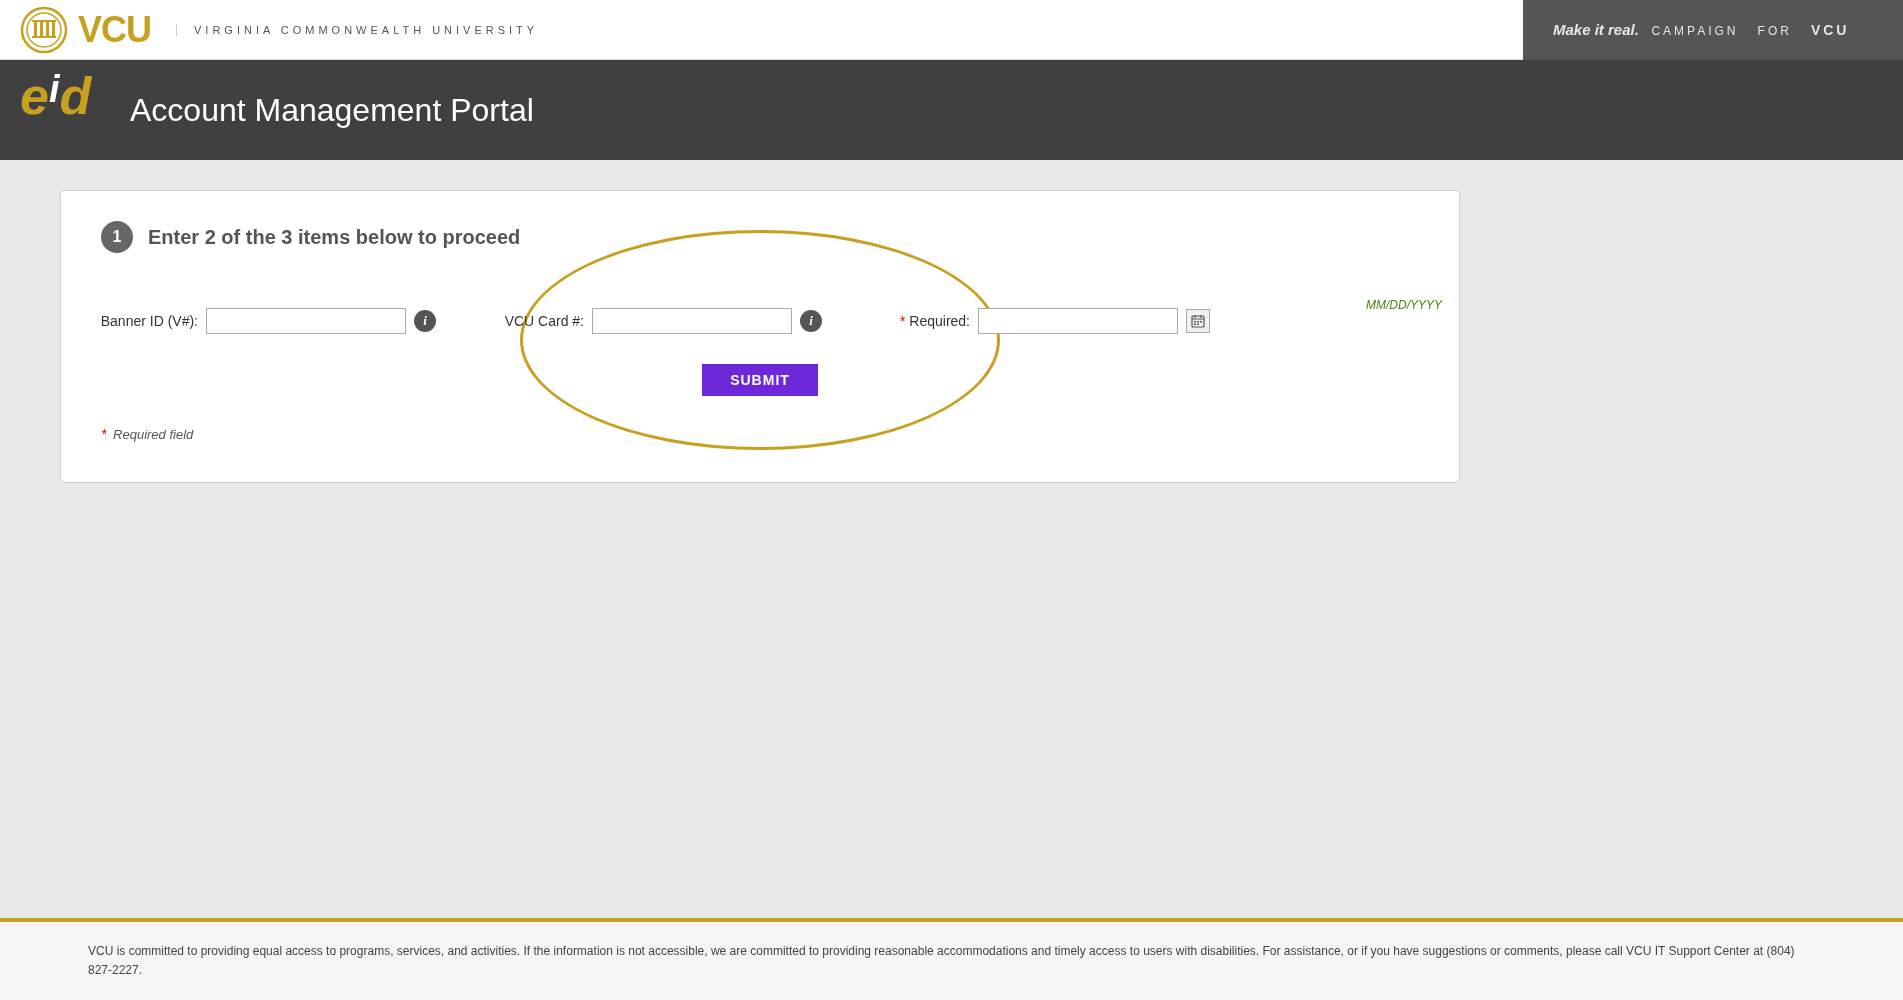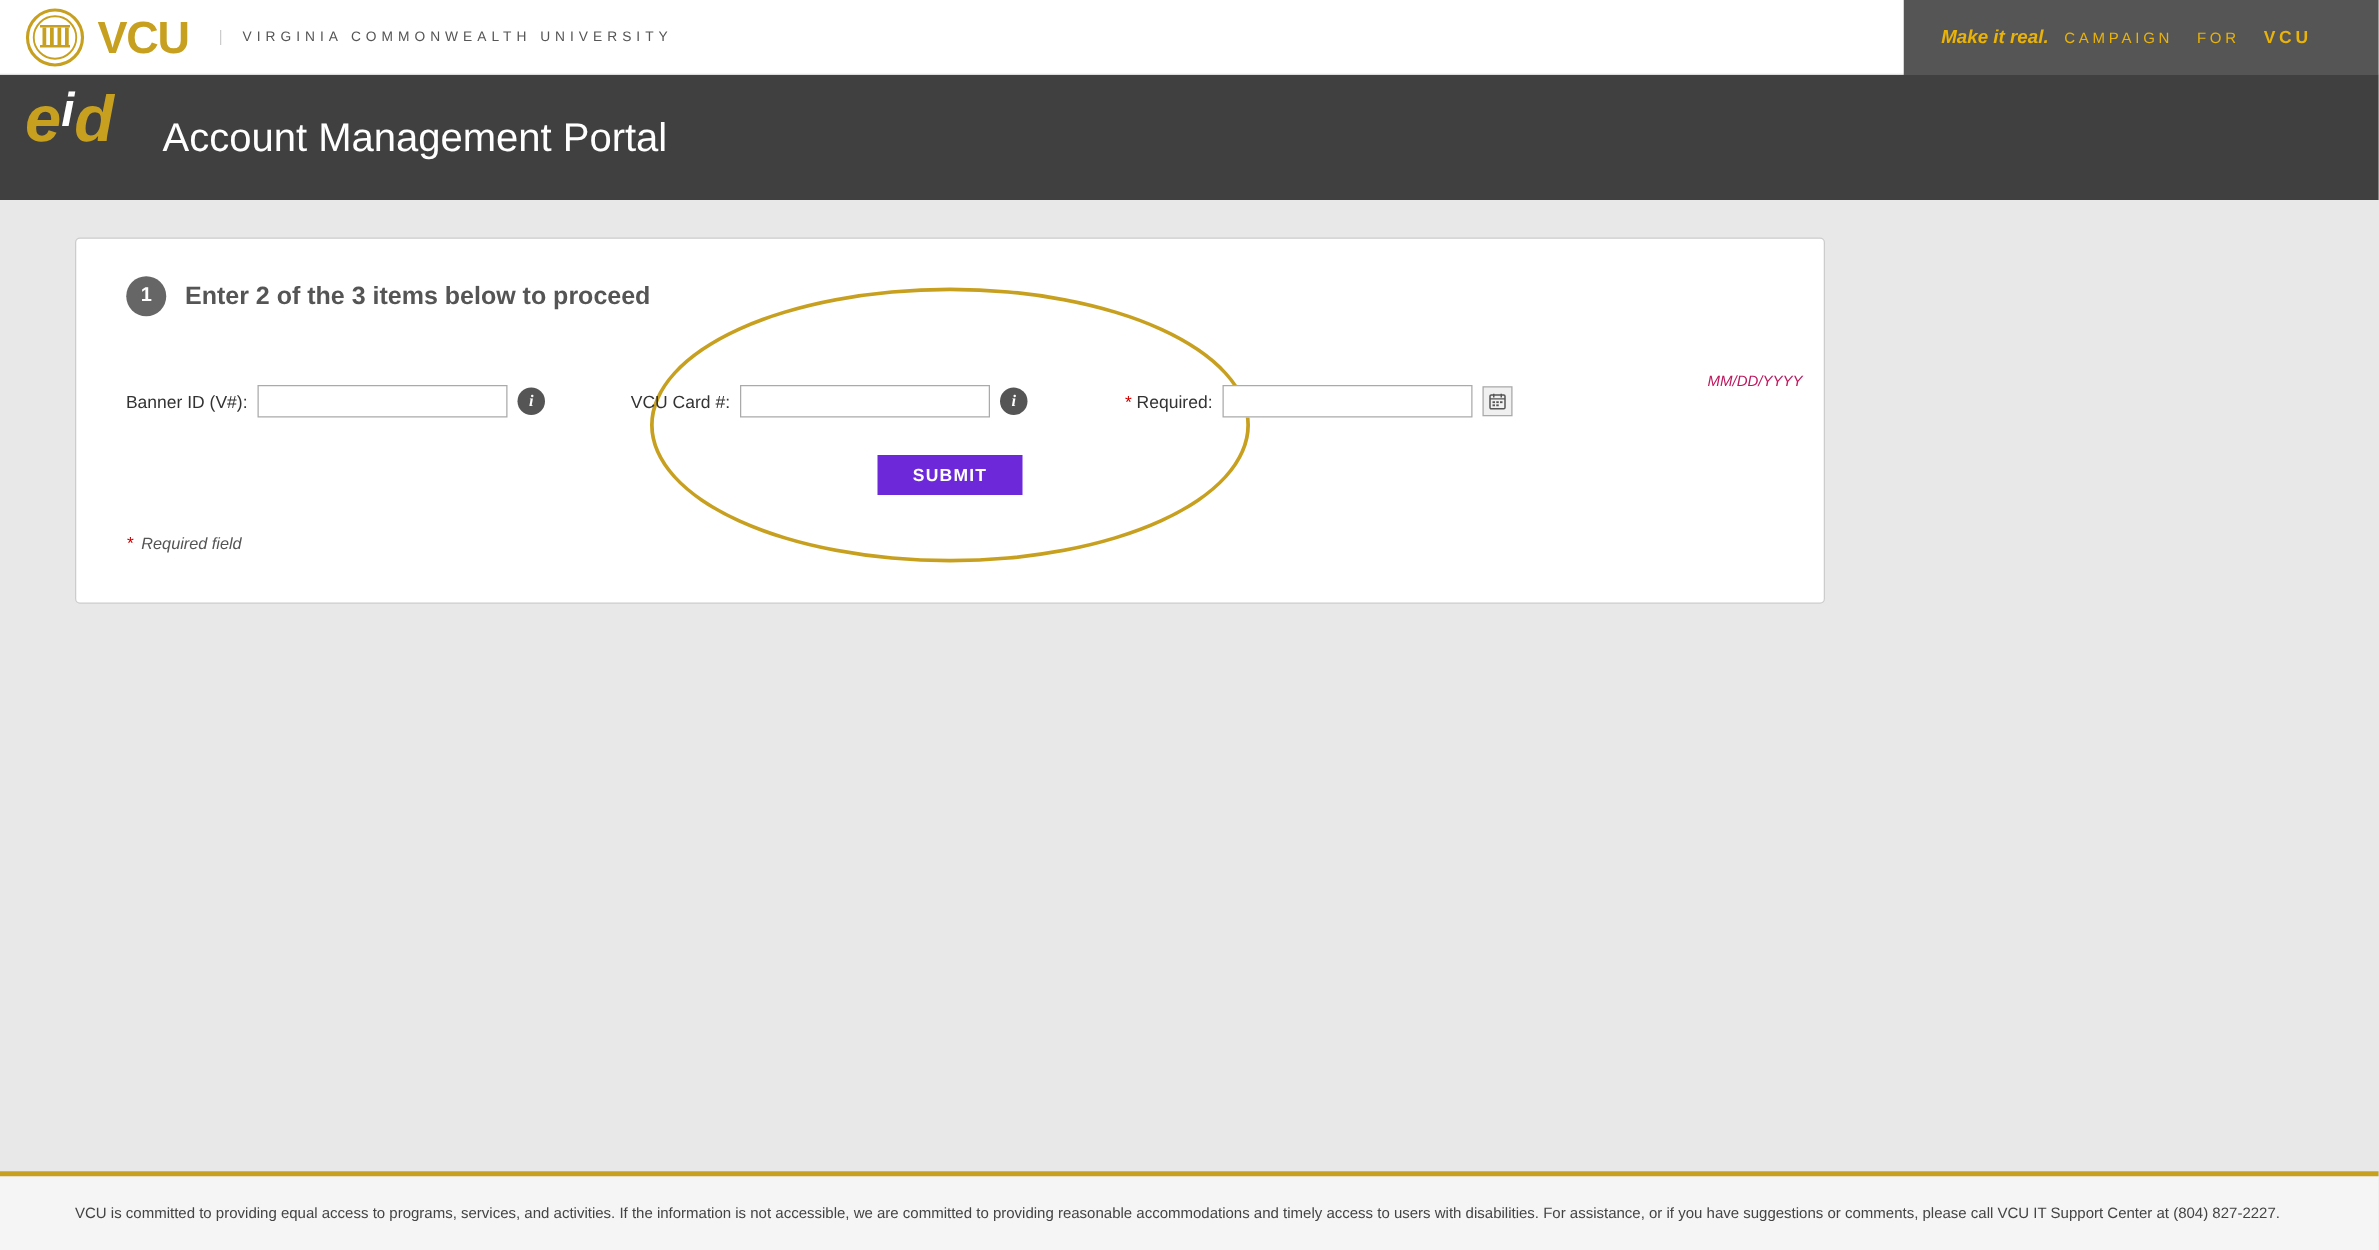--- a/index.html
+++ b/index.html
@@ -64,21 +64,21 @@
     .top-nav-right {
       background-color: #555555;
       height: 60px;
       display: flex;
       align-items: center;
       padding: 0 30px;
       min-width: 380px;
     }
 
     .campaign-text {
-      color: #eab308;
+      color: #e5e5e5;
       font-size: 15px;
     }
 
     .campaign-text strong {
       font-style: italic;
       font-weight: bold;
     }
 
     .campaign-text .campaign-for {
       letter-spacing: 3px;
@@ -259,21 +259,21 @@
       background-color: #f0f0f0;
       display: flex;
       align-items: center;
       justify-content: center;
       cursor: pointer;
       font-size: 14px;
     }
 
     .date-format-hint {
       font-size: 12px;
-      color: #be185d;
+      color: #4d7c0f;
       font-style: italic;
       margin-left: 128px;
       margin-top: -10px;
     }
 
     .submit-area {
       display: flex;
       justify-content: center;
       margin-top: 5px;
     }
@@ -299,21 +299,21 @@
     .required-note .star {
       color: #cc0000;
       font-size: 14px;
       margin-right: 3px;
     }
 
     
     .footer {
       background-color: #f5f5f5;
       border-top: 4px solid #c8a020;
-      padding: 20px 60px;
+      padding: 20px 88px;
       font-size: 12px;
       color: #444;
       line-height: 1.6;
     }
   </style>
 </head>
 <body>
 
 <div class="top-nav">
   <div class="top-nav-left">

